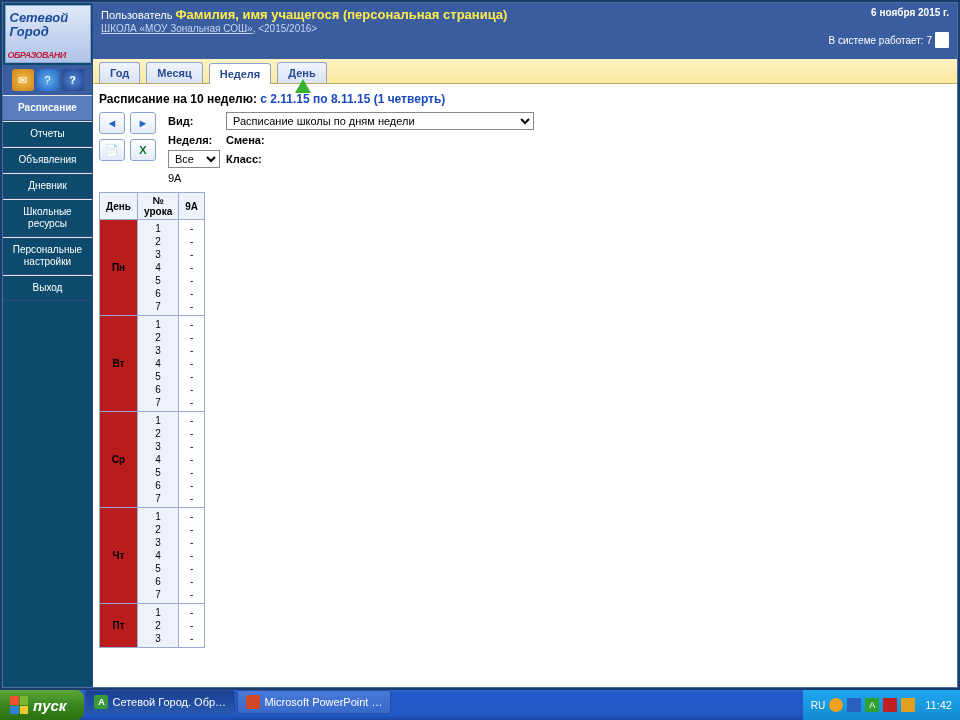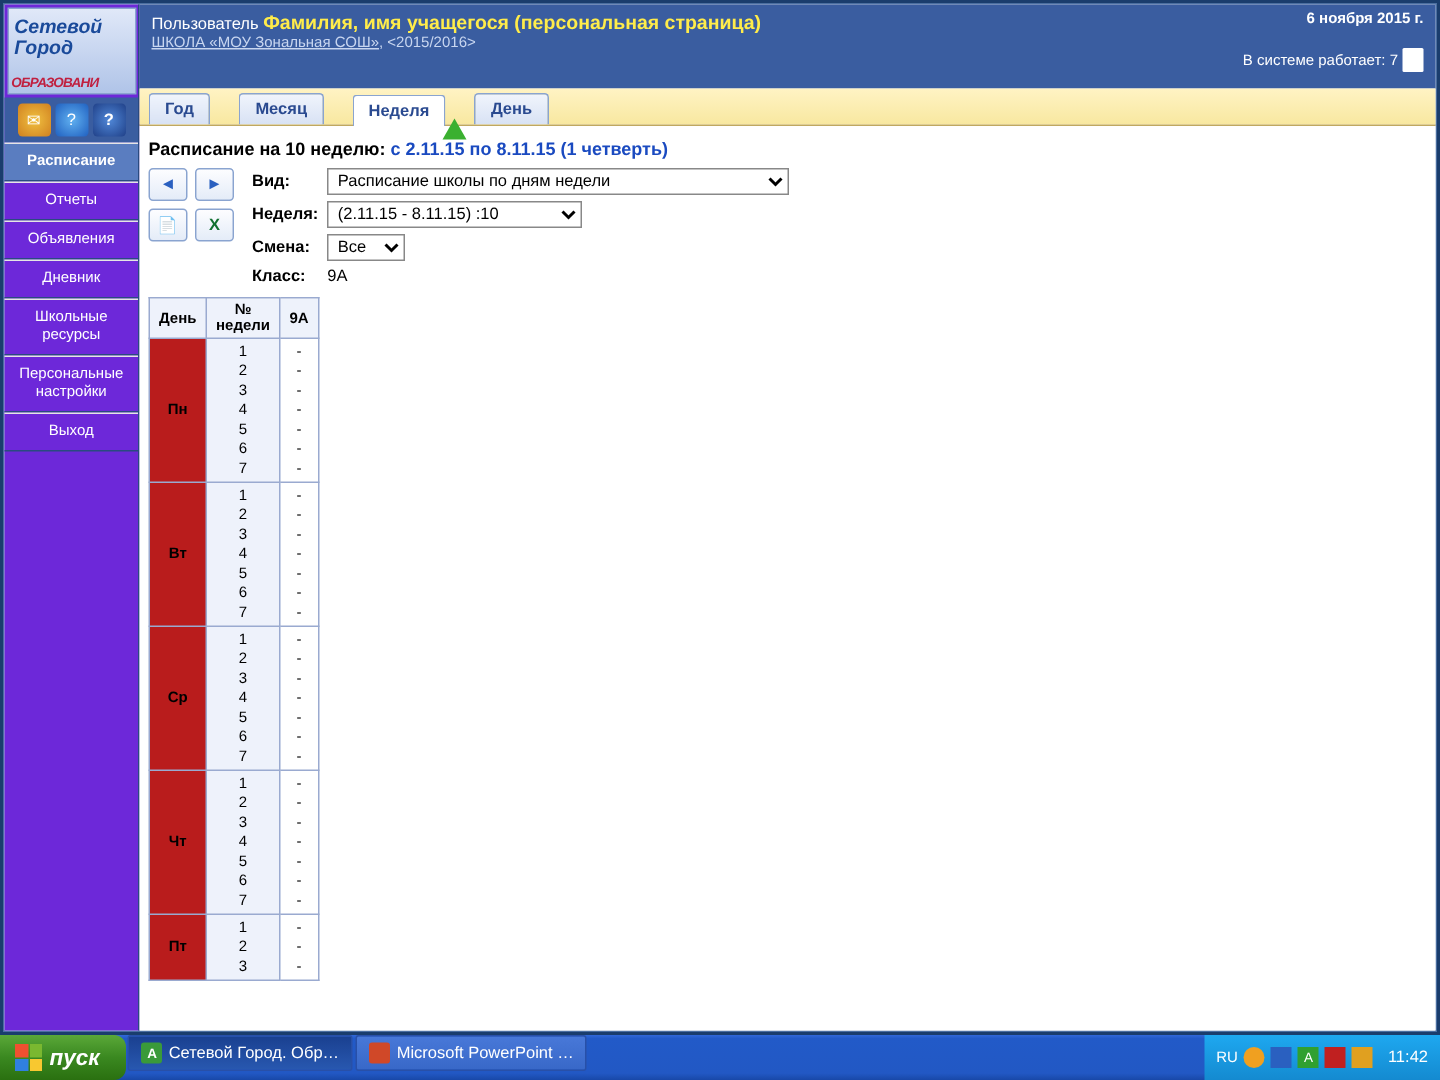--- a/index.html
+++ b/index.html
@@ -1,21 +1,21 @@
 <!DOCTYPE html>
 <html><head>
 <meta charset="utf-8">
 <style>
   * { box-sizing: border-box; margin: 0; padding: 0; }
   body { font-family: Arial, sans-serif; font-size: 11px; background: #000; width: 960px; height: 720px; overflow: hidden; position: relative; }
   .desktop { position: absolute; top: 0; left: 0; width: 960px; height: 690px; background: #1a3d6d; }
   .browser-window { position: absolute; top: 2px; left: 2px; right: 2px; bottom: 2px; background: #fff; border: 1px solid #4a6ea0; display: flex; }
   
   
-  .sidebar { width: 90px; background: #6d28d9; border-right: 1px solid #2a4a80; display: flex; flex-direction: column; color: #fff; }
+  .sidebar { width: 90px; background: #0c4a6e; border-right: 1px solid #2a4a80; display: flex; flex-direction: column; color: #fff; }
   .logo-box { width: 86px; height: 58px; margin: 2px auto; background: linear-gradient(to bottom, #e0e8f8, #b0c4e8); border: 1px solid #8aa4d0; position: relative; overflow: hidden; }
   .logo-text1 { position: absolute; top: 4px; left: 4px; color: #1a4a9a; font-size: 13px; font-weight: bold; font-style: italic; }
   .logo-text2 { position: absolute; top: 18px; left: 4px; color: #1a4a9a; font-size: 13px; font-weight: bold; font-style: italic; }
   .logo-text3 { position: absolute; bottom: 2px; left: 2px; color: #c02040; font-size: 9px; font-weight: bold; font-style: italic; letter-spacing: -0.5px; }
   .icon-row { display: flex; gap: 3px; padding: 4px; justify-content: center; background: #3a5da0; }
   .icon-row .ico { width: 22px; height: 22px; border-radius: 3px; display: flex; align-items: center; justify-content: center; cursor: pointer; }
   .nav-item { padding: 6px 2px; text-align: center; font-size: 10px; color: #fff; cursor: pointer; border-top: 1px solid #e5e5e5; border-bottom: 1px solid #2a4a80; line-height: 1.2; }
   .nav-item.active { background: #5a7dc0; font-weight: bold; }
   
   
@@ -25,21 +25,21 @@
   .user-line { font-size: 11px; }
   .user-line .hl { color: #ffec4a; font-weight: bold; font-size: 13px; }
   .school-line { font-size: 10px; color: #c8d6f0; margin-top: 1px; }
   .school-line a { color: #c8d6f0; text-decoration: underline; }
   .header-right { text-align: right; font-size: 10px; }
   .header-date { font-weight: bold; }
   .header-sys { margin-top: 14px; display: flex; align-items: center; justify-content: flex-end; gap: 3px; }
   .sys-icon { width: 14px; height: 16px; background: #fff; border-radius: 1px; }
   
   
-  .tab-row { background: linear-gradient(to bottom, #fff3c4, #f8e8a0); border-bottom: 1px solid #c0a860; padding: 3px 6px 0 6px; display: flex; gap: 19px; position: relative; }
+  .tab-row { background: linear-gradient(to bottom, #fff3c4, #f8e8a0); border-bottom: 1px solid #c0a860; padding: 3px 6px 0 6px; display: flex; gap: 6px; position: relative; }
   .tab { padding: 4px 10px; border: 1px solid #8aa4d0; border-bottom: none; background: linear-gradient(to bottom, #f0f4fc, #d8e2f4); border-radius: 3px 3px 0 0; color: #2a4a90; font-size: 11px; font-weight: bold; cursor: pointer; }
   .tab.active { background: #fff; position: relative; top: 1px; }
   .green-arrow { position: absolute; left: 202px; top: 20px; width: 0; height: 0; border-left: 8px solid transparent; border-right: 8px solid transparent; border-bottom: 14px solid #3ab030; }
   
   .content { padding: 8px 6px; flex: 1; overflow: auto; background: #fff; }
   .page-title { font-size: 12px; font-weight: bold; color: #000; margin-bottom: 6px; }
   .page-title .blue { color: #1a4ac0; }
   
   .control-row { display: flex; align-items: flex-start; gap: 10px; margin-bottom: 6px; }
   .btn-grid { display: grid; grid-template-columns: 28px 28px; grid-template-rows: 24px 24px; gap: 3px; }
@@ -142,33 +142,32 @@
               </div>
             <div class="sq-btn">
                 <span style="color:#107030;font-weight:bold;">X</span>
               </div>
           </div>
 
           <div class="form-grid">
             <label>Вид:</label>
             <select style="width:308px;"><option>Расписание школы по дням недели</option></select>
             <label>Неделя:</label>
-            <select style="width:170px;"><option>(2.11.15 - 8.11.15) :10</option></select>
             <label>Смена:</label>
             <select style="width:52px;"><option>Все</option></select>
             <label>Класс:</label>
             <span class="form-val">9А</span>
           </div>
         </div>
 
         <table class="sched">
           <thead>
             <tr>
               <th>День</th>
-              <th>№ недели</th>
+              <th>№ урока</th>
               <th>9А</th>
             </tr>
           </thead>
           <tbody id="sched-body">
               <tr>
                 <td class="day-cell">Пн</td>
                 <td class="num-cell">1<br>2<br>3<br>4<br>5<br>6<br>7</td>
                 <td class="val-cell">-<br>-<br>-<br>-<br>-<br>-<br>-</td>
               </tr>
               <tr>

